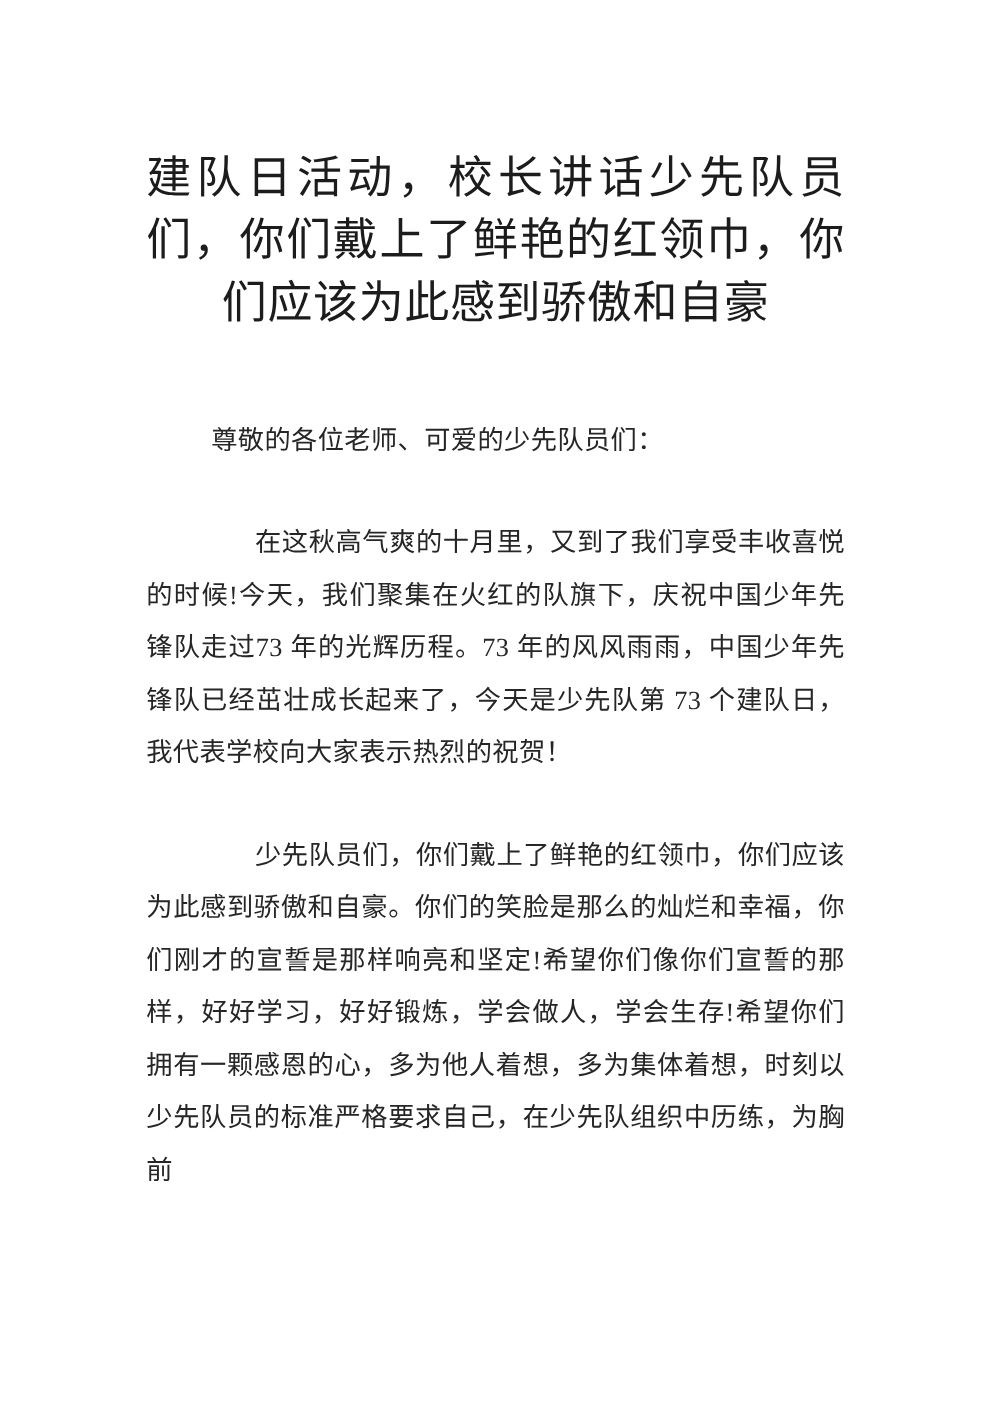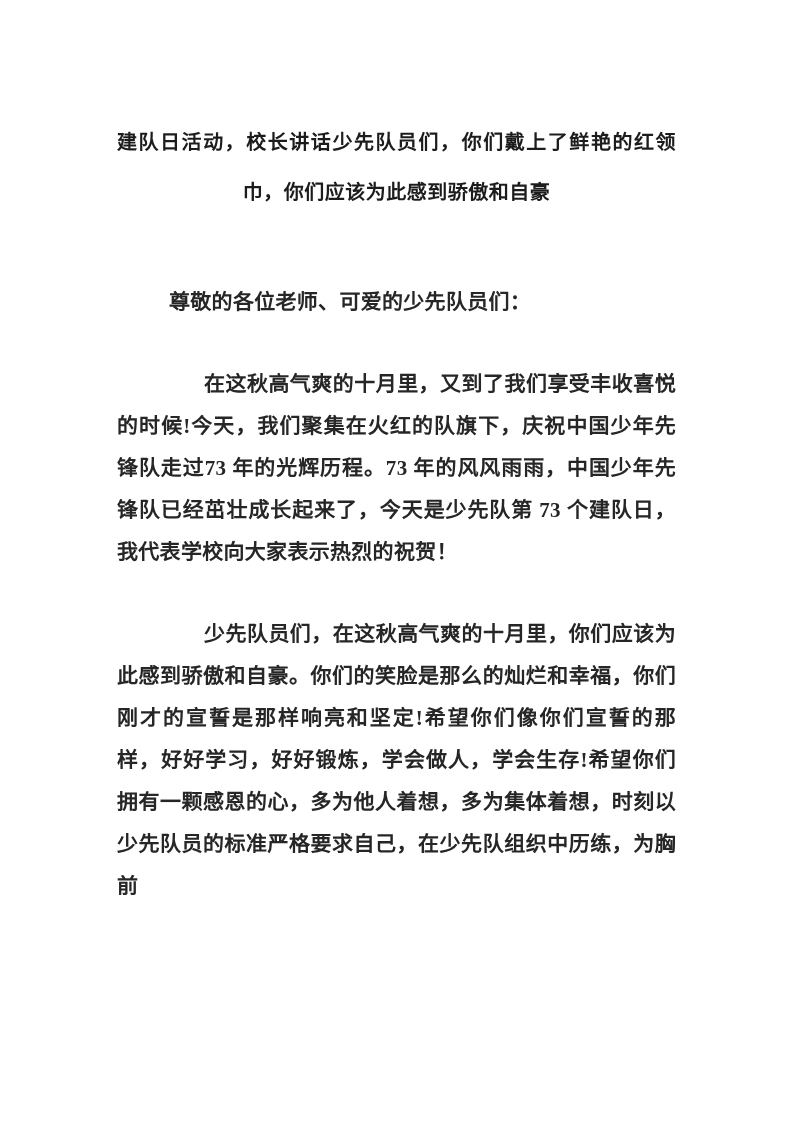--- a/index.html
+++ b/index.html
@@ -18,35 +18,35 @@
     font-family: "Liberation Serif", "DejaVu Serif", serif;
   }
   .content {
     box-sizing: border-box;
     width: 100%;
     height: 100%;
     padding: 117px 117px 0 117px;
   }
   .doc-title {
     margin: 0 0 64px 0;
-    font-size: 20px;
+    font-size: 36px;
     line-height: 50px;
-    font-weight: 700;
+    font-weight: 400;
     color: #1c1c1c;
     text-align: center;
     text-align: justify;
     text-align-last: center;
     text-justify: inter-ideograph;
     letter-spacing: 0.5px;
   }
   .body-text p {
     margin: 0 0 40px 0;
     font-size: 21px;
     line-height: 42px;
-    font-weight: 700;
+    font-weight: 400;
     color: #262626;
     text-align: justify;
     text-justify: inter-ideograph;
     letter-spacing: 0.3px;
   }
   .p-indent-sm { text-indent: 52px; }
   .p-indent-lg { text-indent: 87px; }
 </style>
 </head>
 <body>
@@ -55,17 +55,17 @@
   <div class="content">
 
     <h1 class="doc-title">建队日活动，校长讲话少先队员们，你们戴上了鲜艳的红领巾，你们应该为此感到骄傲和自豪</h1>
 
     <div class="body-text">
       <p class="p-indent-sm">尊敬的各位老师、可爱的少先队员们：</p>
 
 
       <p class="p-indent-lg">在这秋高气爽的十月里，又到了我们享受丰收喜悦的时候!今天，我们聚集在火红的队旗下，庆祝中国少年先锋队走过73 年的光辉历程。73 年的风风雨雨，中国少年先锋队已经茁壮成长起来了，今天是少先队第 73 个建队日，我代表学校向大家表示热烈的祝贺！</p>
 
-      <p class="p-indent-lg">少先队员们，在这秋高气爽的十月里，你们应该为此感到骄傲和自豪。你们的笑脸是那么的灿烂和幸福，你们刚才的宣誓是那样响亮和坚定!希望你们像你们宣誓的那样，好好学习，好好锻炼，学会做人，学会生存!希望你们拥有一颗感恩的心，多为他人着想，多为集体着想，时刻以少先队员的标准严格要求自己，在少先队组织中历练，为胸前</p>
+      <p class="p-indent-lg">少先队员们，你们戴上了鲜艳的红领巾，你们应该为此感到骄傲和自豪。你们的笑脸是那么的灿烂和幸福，你们刚才的宣誓是那样响亮和坚定!希望你们像你们宣誓的那样，好好学习，好好锻炼，学会做人，学会生存!希望你们拥有一颗感恩的心，多为他人着想，多为集体着想，时刻以少先队员的标准严格要求自己，在少先队组织中历练，为胸前</p>
     </div>
 
   </div>
 </div>
 
 </body></html>

